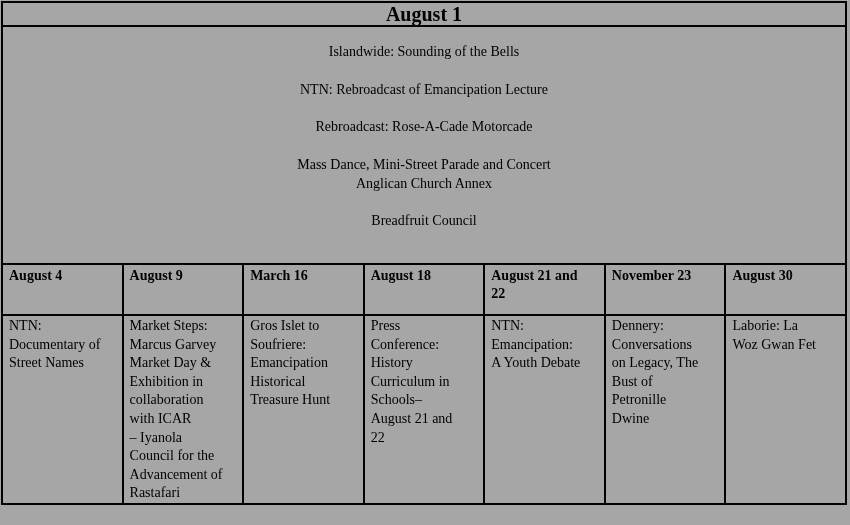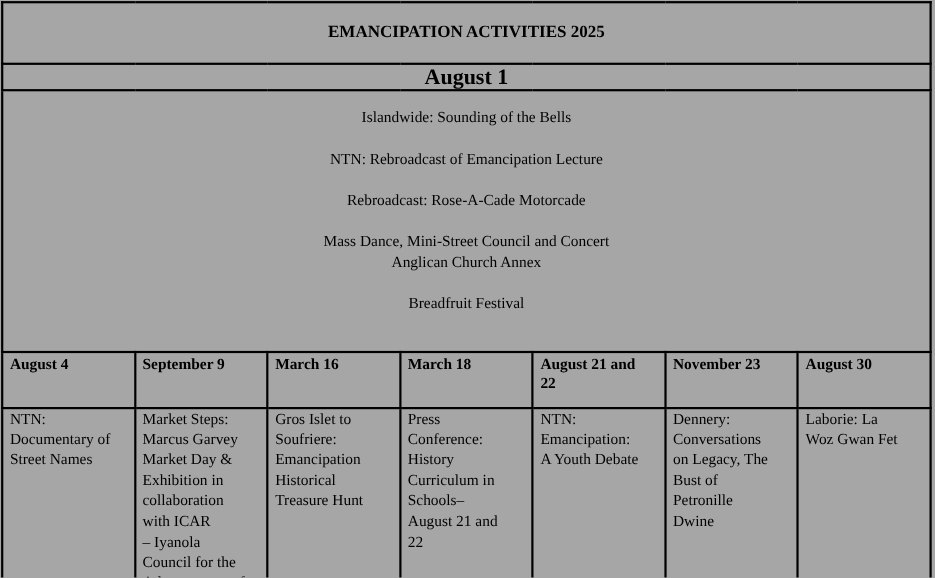--- a/index.html
+++ b/index.html
@@ -83,41 +83,38 @@
   <colgroup>
     <col>
       <col>
       <col>
       <col>
       <col>
       <col>
       <col>
   </colgroup>
   <tbody>
-    <tr class="title-row">
-      <td colspan="7">EMANCIPATION ACTIVITIES 2025</td>
-    </tr>
     <tr class="aug1-row">
       <td colspan="7">August 1</td>
     </tr>
     <tr class="activities-row">
       <td colspan="7">
         <p>Islandwide: Sounding of the Bells</p>
         <p>NTN: Rebroadcast of Emancipation Lecture</p>
         <p>Rebroadcast: Rose-A-Cade Motorcade</p>
-        <p>Mass Dance, Mini-Street Council and Concert
+        <p>Mass Dance, Mini-Street Parade and Concert
 Anglican Church Annex</p>
-        <p>Breadfruit Festival</p>
+        <p>Breadfruit Council</p>
       </td>
     </tr>
     <tr class="dates-row">
       <th>August 4</th>
-      <th>September 9</th>
+      <th>August 9</th>
       <th>March 16</th>
-      <th>March 18</th>
+      <th>August 18</th>
       <th>August 21 and
 22</th>
       <th>November 23</th>
       <th>August 30</th>
     </tr>
     <tr class="cells-row">
       <td>NTN:
 Documentary of
 Street Names</td>
       <td>Market Steps:

